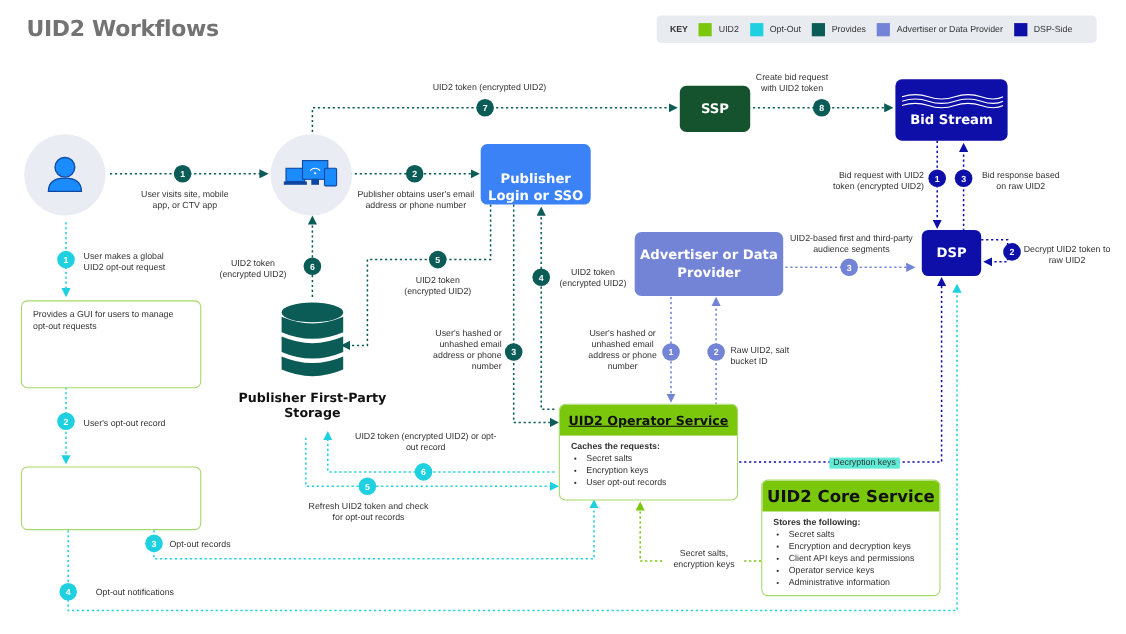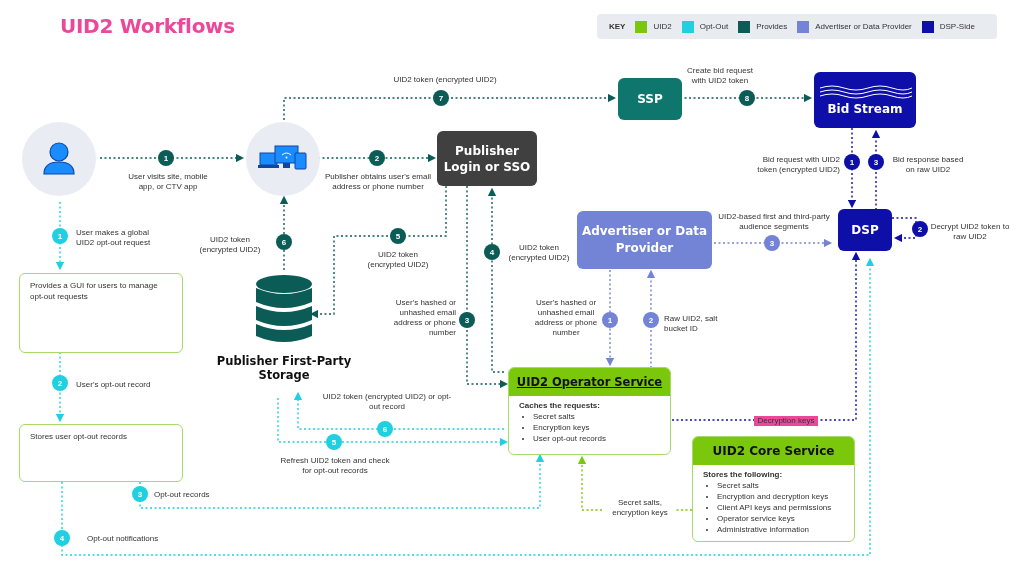--- a/index.html
+++ b/index.html
@@ -1,18 +1,18 @@
 <!DOCTYPE html>
 <html><head>
 <meta charset="utf-8">
 <style>
   html,body{margin:0;padding:0;background:#ffffff;}
   body{width:1024px;height:576px;position:relative;overflow:hidden;font-family:"Liberation Sans",sans-serif;color:#333;}
   .abs{position:absolute;}
-  .title{left:24px;top:14px;font-size:20px;font-weight:bold;color:#ec4899;font-family:"DejaVu Sans",sans-serif;letter-spacing:-0.3px;margin-left:36px;}
+  .title{left:24px;top:14px;font-size:20px;font-weight:bold;color:#737373;font-family:"DejaVu Sans",sans-serif;letter-spacing:-0.3px;}
   .key{left:597px;top:14px;width:400px;height:25px;background:#e8ebf0;border-radius:4px;display:flex;align-items:center;font-size:8px;color:#333;}
   .key .kl{font-weight:bold;margin-left:12px;margin-right:10px;font-size:8px;}
   .key .ki{display:flex;align-items:center;margin-right:10px;}
   .key .sw{width:12px;height:12px;margin-right:6px;display:inline-block;}
   svg.lines{position:absolute;left:0;top:0;}
   .lbl{position:absolute;font-size:8px;line-height:10px;color:#333;text-align:center;}
   .lbl.l{text-align:left;}
   .lbl.r{text-align:right;}
   .box{position:absolute;border-radius:6px;display:flex;align-items:center;justify-content:center;color:#fff;font-weight:bold;text-align:center;font-family:"DejaVu Sans",sans-serif;}
   .gbox{position:absolute;border:1.5px solid #a6d96a;border-radius:6px;background:#fff;overflow:hidden;}
@@ -113,24 +113,24 @@
     <rect x="14" y="31" width="17" height="12" fill="#1a8cff" stroke="#0d47a1" stroke-width="1"></rect>
     <rect x="12" y="43" width="21" height="3" fill="#0d47a1"></rect>
     <rect x="29" y="24" width="23" height="17" fill="#1a8cff" stroke="#0d47a1" stroke-width="1"></rect>
     <rect x="37" y="41" width="7" height="5" fill="#0d47a1"></rect>
     <rect x="49" y="31" width="11" height="16" rx="1" fill="#1a8cff" stroke="#0d47a1" stroke-width="1"></rect>
     <path d="M36,33 Q40.5,29 45,33" stroke="#fff" stroke-width="1" fill="none"></path>
     <circle cx="40.5" cy="35.5" r="1" fill="#fff"></circle>
   </svg>
 </div>
 
-<div class="box" style="left:437px;top:131px;width:100px;height:55px;background:#404040;font-size:12px;line-height:16px;">
+<div class="box" style="left:437px;top:131px;width:100px;height:55px;background:#3b82f6;font-size:12px;line-height:16px;align-items:flex-end;">
   <span>Publisher Login or SSO</span>
 </div>
-<div class="box" style="left:618px;top:78px;width:64px;height:42px;background:#0f766e;font-size:12px;">
+<div class="box" style="left:618px;top:78px;width:64px;height:42px;background:#14532d;font-size:12px;">
   <span>SSP</span>
 </div>
 <div class="box" style="left:814px;top:72px;width:102px;height:56px;background:#0e0ea8;font-size:12px;flex-direction:column;">
   <svg width="94" height="16" viewBox="0 0 94 16" style="margin-bottom:2px;">
     <path d="M2,4 Q14,0 26,4 T50,4 T74,4 T94,4" stroke="#fff" stroke-width="1" fill="none"></path>
     <path d="M2,8 Q14,4 26,8 T50,8 T74,8 T94,8" stroke="#fff" stroke-width="1" fill="none"></path>
     <path d="M2,12 Q14,8 26,12 T50,12 T74,12 T94,12" stroke="#fff" stroke-width="1" fill="none"></path>
   </svg>
   <span>Bid Stream</span>
 </div>
@@ -148,35 +148,34 @@
     <path d="M4,32 Q32,44 60,32 L60,46 Q32,58 4,46 Z"></path>
     <path d="M4,50 Q32,62 60,50 L60,62 Q32,74 4,62 Z"></path>
   </g>
 </svg>
 <div class="dbcap" style="left:214px;top:354px;width:140px;">Publisher First-Party Storage</div>
 
 <div class="gbox" style="left:19px;top:273px;width:162px;height:78px;">
   <div class="gb">Provides a GUI for users to manage opt-out requests</div>
 </div>
 <div class="gbox" style="left:19px;top:424px;width:162px;height:56px;">
-  <div class="gb">Stores user opt-out records</div>
 </div>
 <div class="gbox" style="left:508px;top:367px;width:161px;height:86px;">
   <div class="gh" style="font-size:11.5px;line-height:28px;text-decoration:underline;">UID2 Operator Service</div>
   <div class="gb" style="padding:4px 10px;">
     <div style="font-weight:bold;">Caches the requests:</div>
     <ul>
       <li>Secret salts</li>
       <li>Encryption keys</li>
       <li>User opt-out records</li>
     </ul>
   </div>
 </div>
 <div class="gbox" style="left:692px;top:436px;width:161px;height:104px;">
-  <div class="gh" style="font-size:12px;line-height:28px;">UID2 Core Service</div>
+  <div class="gh" style="font-size:15px;line-height:28px;">UID2 Core Service</div>
   <div class="gb" style="padding:4px 10px;">
     <div style="font-weight:bold;">Stores the following:</div>
     <ul>
       <li>Secret salts</li>
       <li>Encryption and decryption keys</li>
       <li>Client API keys and permissions</li>
       <li>Operator service keys</li>
       <li>Administrative information</li>
     </ul>
   </div>
@@ -223,14 +222,14 @@
 <div class="lbl l" style="left:664px;top:314px;width:60px;">Raw UID2, salt bucket ID</div>
 <div class="lbl" style="left:712px;top:212px;width:124px;">UID2-based first and third-party audience segments</div>
 
 <div class="lbl l" style="left:76px;top:228px;width:90px;">User makes a global UID2 opt-out request</div>
 <div class="lbl l" style="left:76px;top:380px;width:100px;">User's opt-out record</div>
 <div class="lbl l" style="left:154px;top:490px;width:100px;">Opt-out records</div>
 <div class="lbl l" style="left:76px;top:534px;width:120px;margin-left:11px;">Opt-out notifications</div>
 <div class="lbl" style="left:280px;top:456px;width:110px;">Refresh UID2 token and check for opt-out records</div>
 <div class="lbl" style="left:322px;top:392px;width:130px;">UID2 token (encrypted UID2) or opt-out record</div>
 
-<div class="lbl" style="left:754px;top:416px;width:64px;background:#ec4899;">Decryption keys</div>
+<div class="lbl" style="left:754px;top:416px;width:64px;background:#5eead4;">Decryption keys</div>
 <div class="lbl" style="left:604px;top:498px;width:72px;background:#fff;">Secret salts, encryption keys</div>
 
 </body></html>

